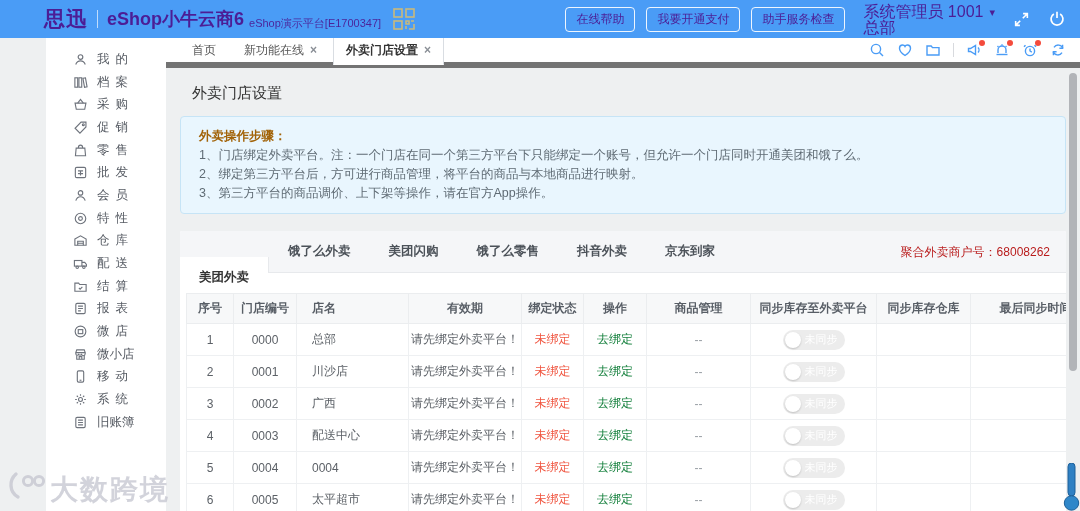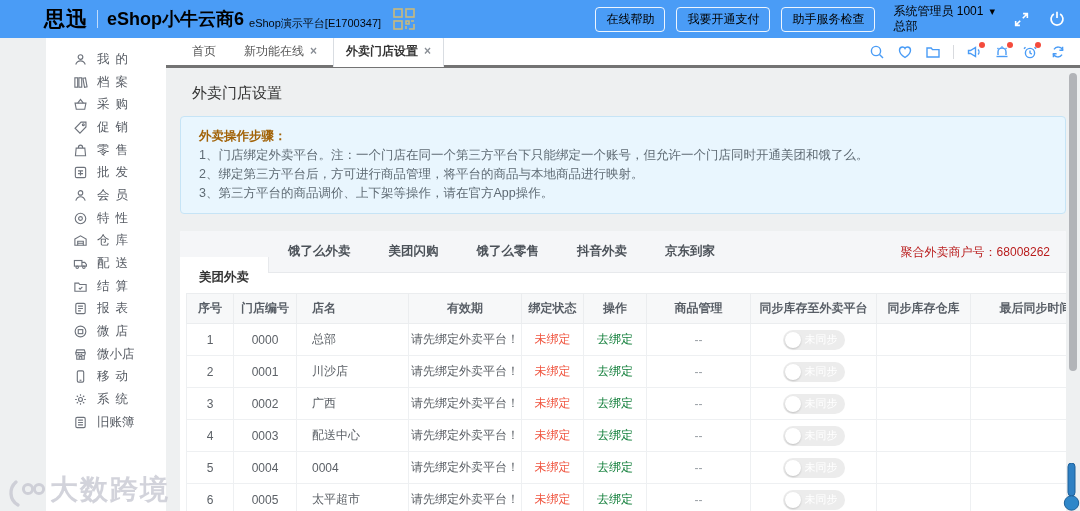--- a/index.html
+++ b/index.html
@@ -1,45 +1,45 @@
 <!DOCTYPE html>
 <html><head>
 <meta charset="utf-8">
 <style>
   * { margin:0; padding:0; box-sizing:border-box; }
   html,body { width:1080px; height:511px; overflow:hidden; }
   body { font-family:"Liberation Sans","DejaVu Sans",sans-serif; position:relative; background:#eef0f1; }
 
   
-  .topbar { height:38px; background:#4a9cf6; color:#000000; display:flex; align-items:center; padding:0 14px 0 44px; position:relative; z-index:5;}
+  .topbar { height:38px; background:#4a9cf6; color:#4c1d95; display:flex; align-items:center; padding:0 14px 0 44px; position:relative; z-index:5;}
   .brand { font-size:21px; font-weight:bold; letter-spacing:1px; }
   .brand-divider { width:1px; height:18px; background:rgba(255,255,255,.65); margin:0 9px; }
   .product { font-size:18px; font-weight:bold; }
   .subtitle { font-size:11px; opacity:.95; margin-left:5px; align-self:flex-end; margin-bottom:7px; }
   .qr { margin-left:10px; color:#c9b97c; display:flex; align-items:center; }
   .top-spacer { flex:1; }
   .hbtn { border:1px solid rgba(255,255,255,.9); border-radius:4px; padding:3px 10px; font-size:12px; margin-left:11px; cursor:pointer; white-space:nowrap; }
-  .userbox { margin-left:18px; font-size:12px; line-height:15px; white-space:nowrap; }
+  .userbox { margin-left:18px; font-size:16px; line-height:15px; white-space:nowrap; }
   .userbox .row1 { display:flex; align-items:center; gap:6px; }
   .caret::after { content:"▾"; font-size:11px; }
   .top-icon { margin-left:18px; display:flex; align-items:center; color:#fff; cursor:pointer; }
 
   
   .workspace { display:flex; height:473px; }
   .sidebar { width:120px; background:#fff; padding-top:10px; flex:none;margin-left:46px; }
   .sb-item { height:22.7px; display:flex; align-items:center; padding-left:27px; cursor:pointer; color:#565b63; }
   .sb-item .ico { width:15px; height:15px; color:#6e737c; display:flex; align-items:center; }
   .sb-item .ico svg { width:15px; height:15px; }
   .sb-label { font-size:12.5px; margin-left:9px; color:#565b63; }
   .sb-label.sp { letter-spacing:6px; }
 
   .content { flex:1; background:#eef0f1; display:flex; flex-direction:column; min-width:0; }
 
   
-  .navtabs { height:30px; background:#fff; border-bottom:3px solid #737373; display:flex; align-items:center; padding:0 14px 0 14px; flex:none;justify-content:center; }
+  .navtabs { height:30px; background:#fff; border-bottom:6px solid #737373; display:flex; align-items:center; padding:0 14px 0 14px; flex:none;justify-content:center; }
   .nav-tab { font-size:12px; color:#555; height:30px; line-height:29px; padding:0 12px; margin-right:4px; cursor:pointer; white-space:nowrap; display:flex; align-items:center; gap:6px;}
   .nav-tab.active { background:#fff; border:1px solid #d9dde2; border-bottom:1px solid #fff; font-weight:bold; color:#333; border-radius:2px 2px 0 0; }
   .close-x { color:#8a8f96; font-size:12px; cursor:pointer; }
   .close-x::after { content:"×"; font-weight:bold; }
   .nt-icons { margin-left:auto; display:flex; align-items:center; gap:12px; color:#4a9cf6; }
   .nt-icon { position:relative; display:flex; align-items:center; cursor:pointer; }
   .nt-icon svg { width:16px; height:16px; }
   .nt-icon.dot::after { content:""; position:absolute; top:-2px; right:-3px; width:6px; height:6px; border-radius:50%; background:#f44b3c; }
   .nt-sep { width:1px; height:14px; background:#d8dade; }
 
@@ -60,21 +60,21 @@
   td { height:32px; border:1px solid #eef0f2; text-align:center; background:#fff; }
   th:nth-child(3), td:nth-child(3) { text-align:left; padding-left:15px; }
   td.status { color:#f05742; }
   td .bind-link { color:#15803d; cursor:pointer; text-decoration:none; }
   td.muted { color:#9aa0a6; }
   .toggle { display:inline-flex; width:62px; height:20px; border-radius:10px; background:#ececec; align-items:center; cursor:pointer; vertical-align:middle; }
   .toggle .knob { width:16px; height:16px; border-radius:50%; background:#fff; margin-left:2px; box-shadow:0 1px 2px rgba(0,0,0,.18); flex:none; }
   .toggle .t-label { color:#fff; font-size:11px; margin-left:4px; white-space:nowrap; }
 
   
-  .watermark { position:absolute; left:6px; bottom:2px; display:flex; align-items:flex-end; gap:2px; color:#c4c5cf; opacity:.75; font-weight:bold; font-size:28px; letter-spacing:2px; z-index:40; pointer-events:none; }
+  .watermark { position:absolute; left:6px; bottom:2px; display:flex; align-items:flex-start; gap:2px; color:#c4c5cf; opacity:.75; font-weight:bold; font-size:28px; letter-spacing:2px; z-index:40; pointer-events:none; }
   .scroll-thumb { position:absolute; right:3px; top:73px; width:8px; height:298px; background:#b2b4b8; border-radius:4px; z-index:60; cursor:pointer; }
   .blue-indicator { position:absolute; right:0; bottom:0; z-index:70; }
 </style>
 </head>
 <body>
 
 <header class="topbar">
   <span class="brand">思迅</span>
   <span class="brand-divider"></span>
   <span class="product">eShop小牛云商6</span>

